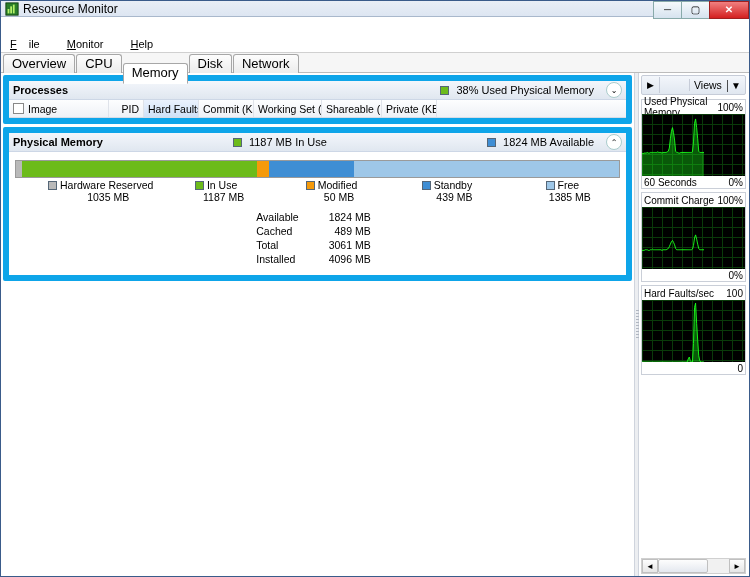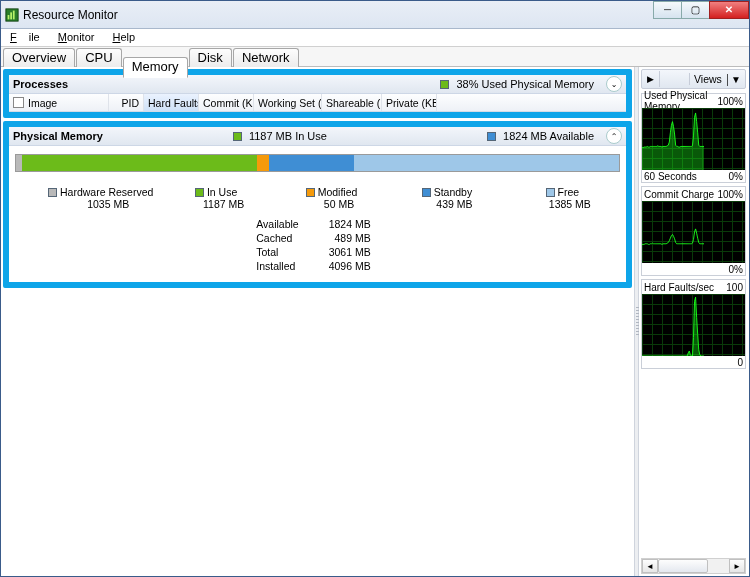--- a/index.html
+++ b/index.html
@@ -1,27 +1,27 @@
 <!DOCTYPE html>
 <html><head>
 <meta charset="utf-8">
 <style>
   * { box-sizing: border-box; }
   body { margin:0; padding:0; font-family: "Segoe UI", Tahoma, sans-serif; font-size: 11px; color:#000; background:#fff; user-select:none; }
   .window { width:750px; height:577px; border:1px solid #3a5b8a; display:flex; flex-direction:column; background:#fff; position:relative; }
   
-  .titlebar { height:28px; background:linear-gradient(#e9eef6,#dde6f2); border-bottom:1px solid #a9b8cc; display:flex; align-items:center; padding-left:4px; }
+  .titlebar { height:16px; background:linear-gradient(#e9eef6,#dde6f2); border-bottom:1px solid #a9b8cc; display:flex; align-items:center; padding-left:4px; }
   .titlebar .app-icon { width:14px; height:14px; margin-right:4px; }
   .titlebar .title { flex:1; font-size:12px; }
   .winbtns { display:flex; height:100%; }
   .winbtn { width:28px; height:18px; margin-top:0; border:1px solid #8aa; background:linear-gradient(#f5f9fc,#d6e3ef); display:flex; align-items:center; justify-content:center; font-size:10px; line-height:1; }
   .winbtn.min, .winbtn.max { border-right:none; }
   .winbtn.close { background:linear-gradient(#f08080,#d42020); color:#fff; border-color:#a02020; width:40px; font-weight:bold; }
   
-  .menubar { height:18px; display:flex; align-items:flex-start; padding-left:3px; gap:6px; border-bottom:1px solid #d0d0d0; }
+  .menubar { height:36px; display:flex; align-items:flex-end; padding-left:3px; gap:15px; border-bottom:1px solid #d0d0d0; }
   .menubar span { padding:2px 6px; cursor:default; }
   .menubar span u { text-decoration: underline; }
   
   .tabbar { height:20px; background:#f6f6f6; border-bottom:1px solid #bcbcbc; display:flex; align-items:flex-end; padding-left:2px; }
   .tab { border:1px solid #a7a7a7; border-bottom:none; border-radius:3px 3px 0 0; padding:2px 8px 3px; background:linear-gradient(#fdfdfd,#ececec); margin-right:1px; font-size:13px; line-height:1; position:relative; top:1px; }
   .tab.active { background:#fff; border-bottom:1px solid #fff; top:12px; padding-bottom:4px; }
   
   .body { flex:1; display:flex; overflow:hidden; }
   .left { flex:1; padding:2px; overflow:auto; }
   .splitter { width:5px; background:#eceef1; border-left:1px solid #cfd4dd; border-right:1px solid #cfd4dd; cursor:ew-resize; position:relative; }
@@ -35,21 +35,21 @@
   .sq { width:9px; height:9px; display:inline-block; border:1px solid #567; margin-right:3px; }
   
   .cols { display:flex; height:18px; border-bottom:1px solid #d6dce6; }
   .colh { border-right:1px solid #dfe3ea; padding:2px 4px; font-size:10.5px; display:flex; align-items:center; background:linear-gradient(#fdfeff,#eef1f6); white-space:nowrap; overflow:hidden; }
   .colh.active { background:linear-gradient(#eaf2fe,#cfe1f7); }
   .chk { width:11px; height:11px; border:1px solid #888; background:#fff; margin-right:4px; flex:none; }
   
   .pm-body { padding:8px 6px; }
   .bar { height:18px; display:flex; border:1px solid #9a9a9a; }
   .seg { height:100%; }
-  .legend { display:flex; margin-top:14px; font-size:10.5px; }
+  .legend { display:flex; margin-top:1px; font-size:10.5px; }
   .leg { display:flex; flex-direction:column; align-items:center; }
   .leg .row1{display:flex;align-items:center;white-space:nowrap;}
   .leg .row2{margin-left:15px;}
   .stats { display:flex; justify-content:center; margin-top:6px; font-size:10.5px; }
   .stats table td { padding:0 8px 0 0; }
   .stats .val { text-align:right; padding-left:20px;}
   
   .rt-top { display:flex; height:20px; align-items:center; border:1px solid #c6ccd8; border-radius:2px; background:linear-gradient(#f3f6fb,#e0e7f0); margin-bottom:4px;}
   .rt-top .arrow{ width:18px; height:16px; border-right:1px solid #c6ccd8; display:flex;align-items:center;justify-content:center; font-size:9px;}
   .rt-top .views{ margin-left:auto; padding:0 4px; border-left:1px solid #c6ccd8; display:flex;align-items:center; gap:3px; font-size:10.5px;}

